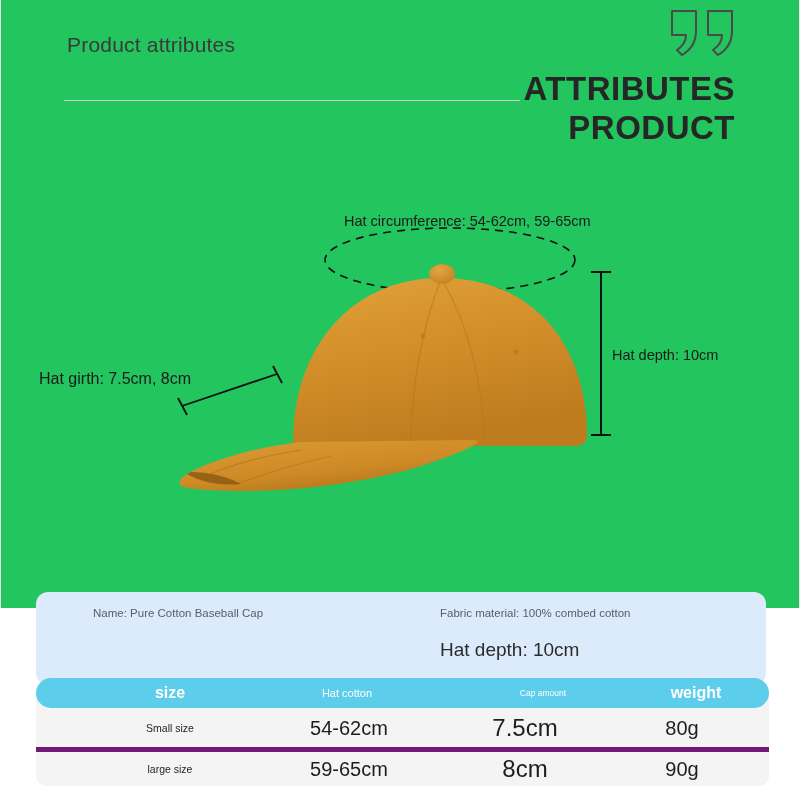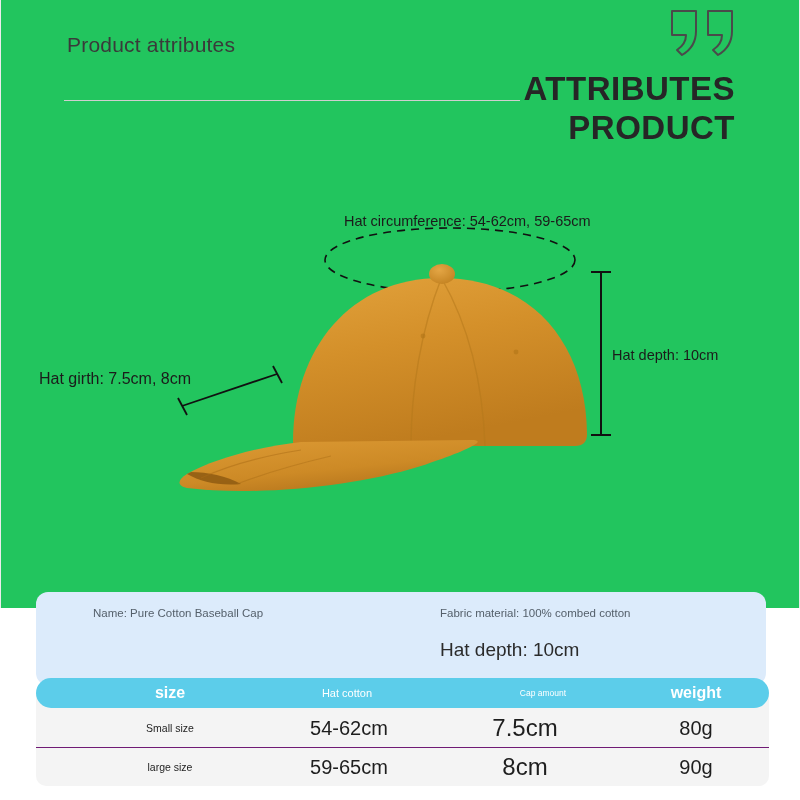--- a/index.html
+++ b/index.html
@@ -71,36 +71,36 @@
     position:relative; height:30px;
     background:#5ccdea; border-radius:15px;
     z-index:2;
   }
   .tbl-body {
     position:relative; margin-top:-13px;
     background:#f4f4f4; border-radius:0 0 10px 10px;
     padding-top:13px;
   }
   .trow { position:relative; height:39px; }
-  .trow + .trow { border-top:1px solid #701a75; }
+  .trow + .trow { border-top:5px solid #701a75; }
   .cell {
     position:absolute; top:50%; transform:translate(-50%,-50%);
     white-space:nowrap; text-align:center;
   }
   .h-c { color:#ffffff; }
   .h1 { left:134px; font-size:16px; font-weight:bold; }
   .h2 { left:311px; font-size:11px; }
   .h3 { left:489px; font-size:8.5px;margin-left:18px; }
   .h4 { left:660px; font-size:16px; font-weight:bold; }
 
   .d-c { color:#1e1e1e; }
   .d1 { left:134px; font-size:10.5px; }
   .d2 { left:313px; font-size:20px; }
   .d3 { left:489px; font-size:24px; }
-  .d4 { left:660px; font-size:20px; }
+  .d4 { left:646px; font-size:20px; }
 </style>
 </head>
 <body>
 
 <div id="page">
 
   <div class="hdr-small">Product attributes</div>
 
   <div class="hdr-rule"></div>
 

